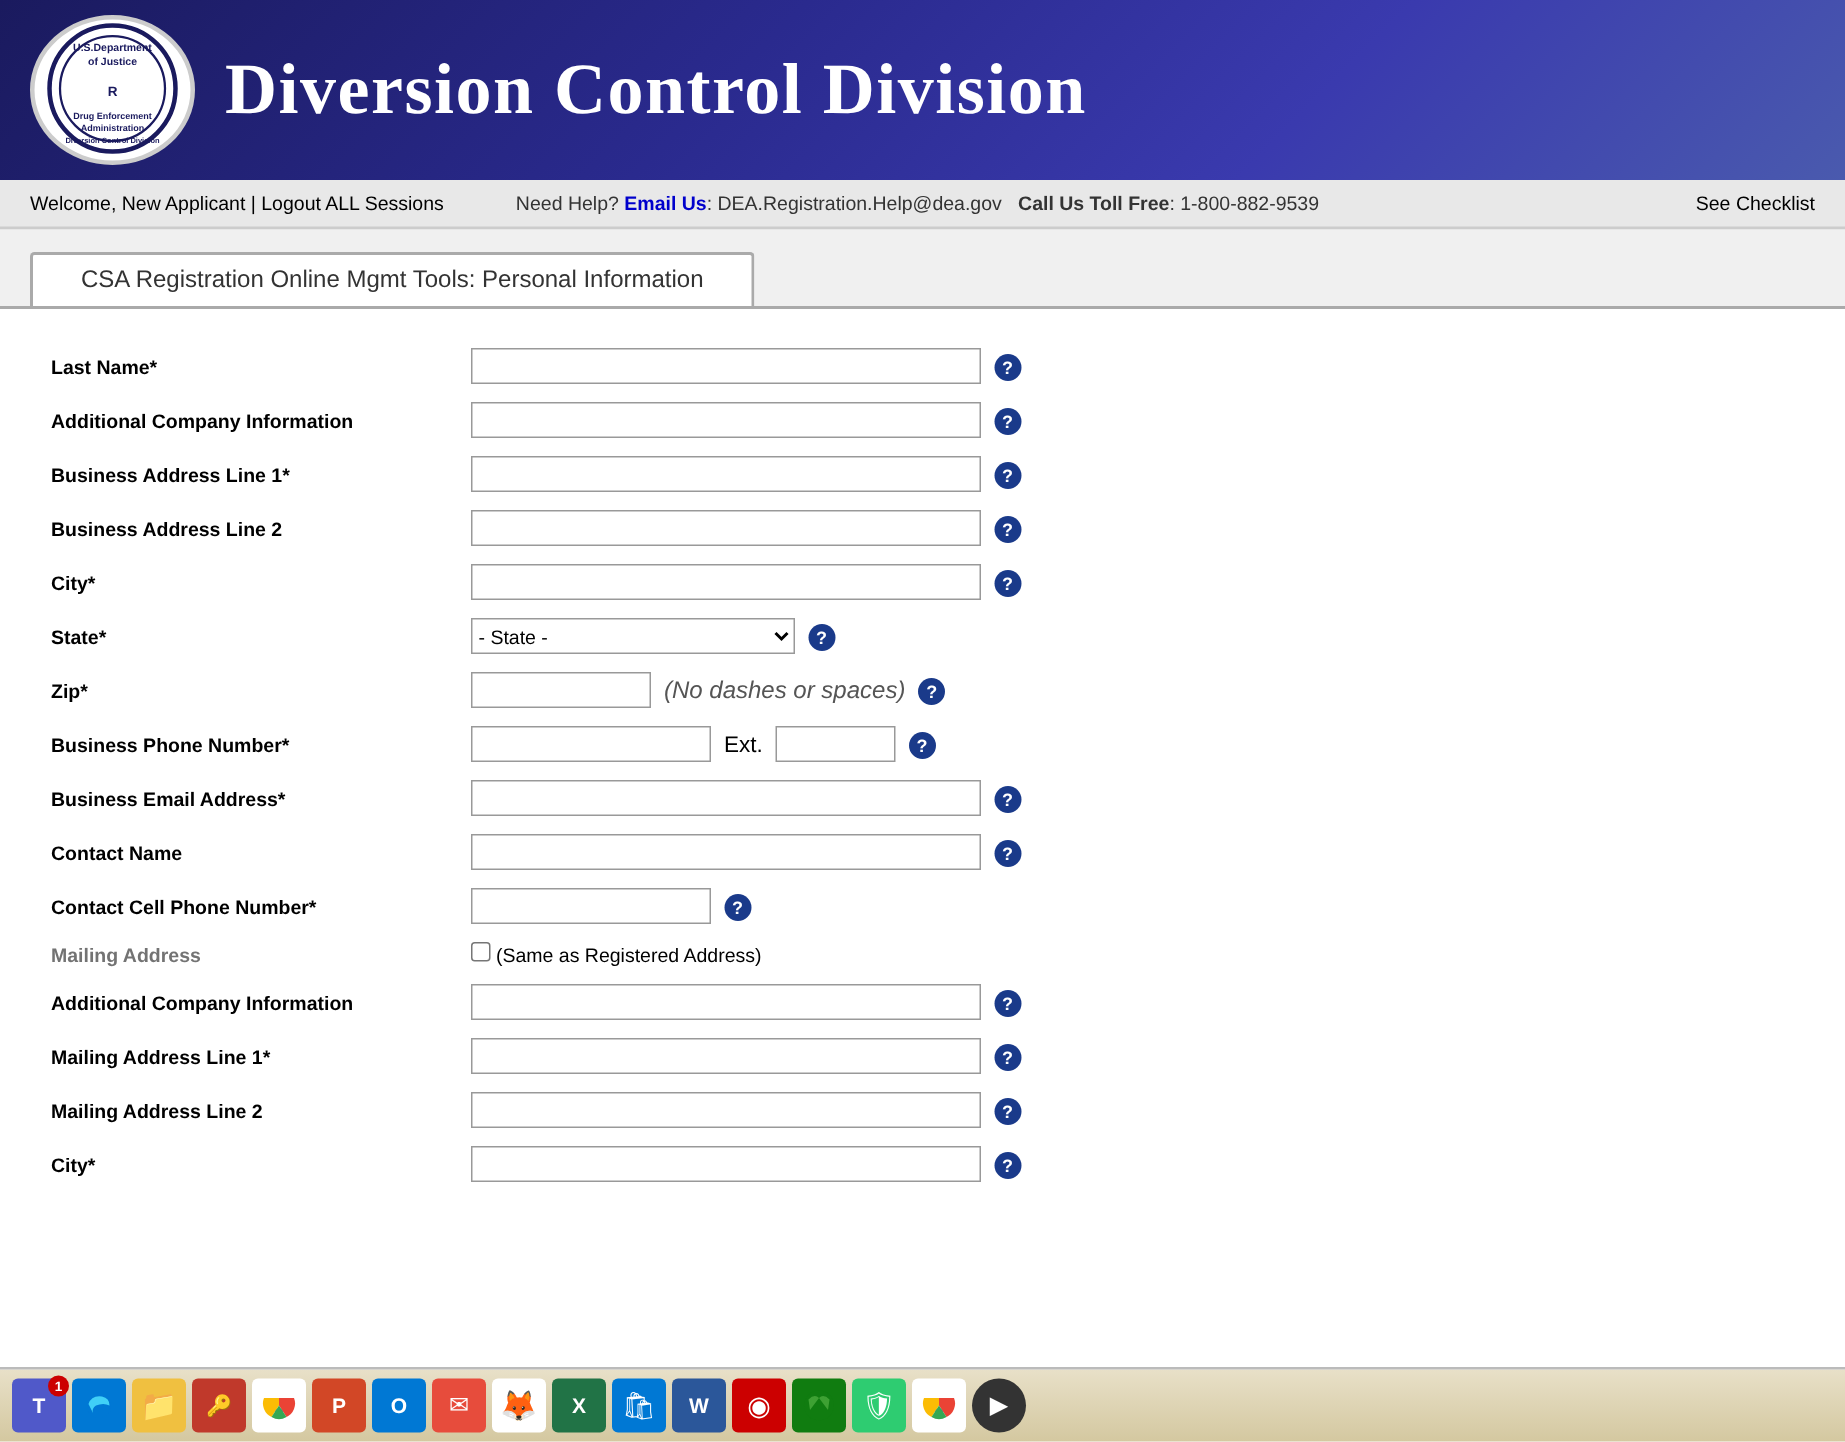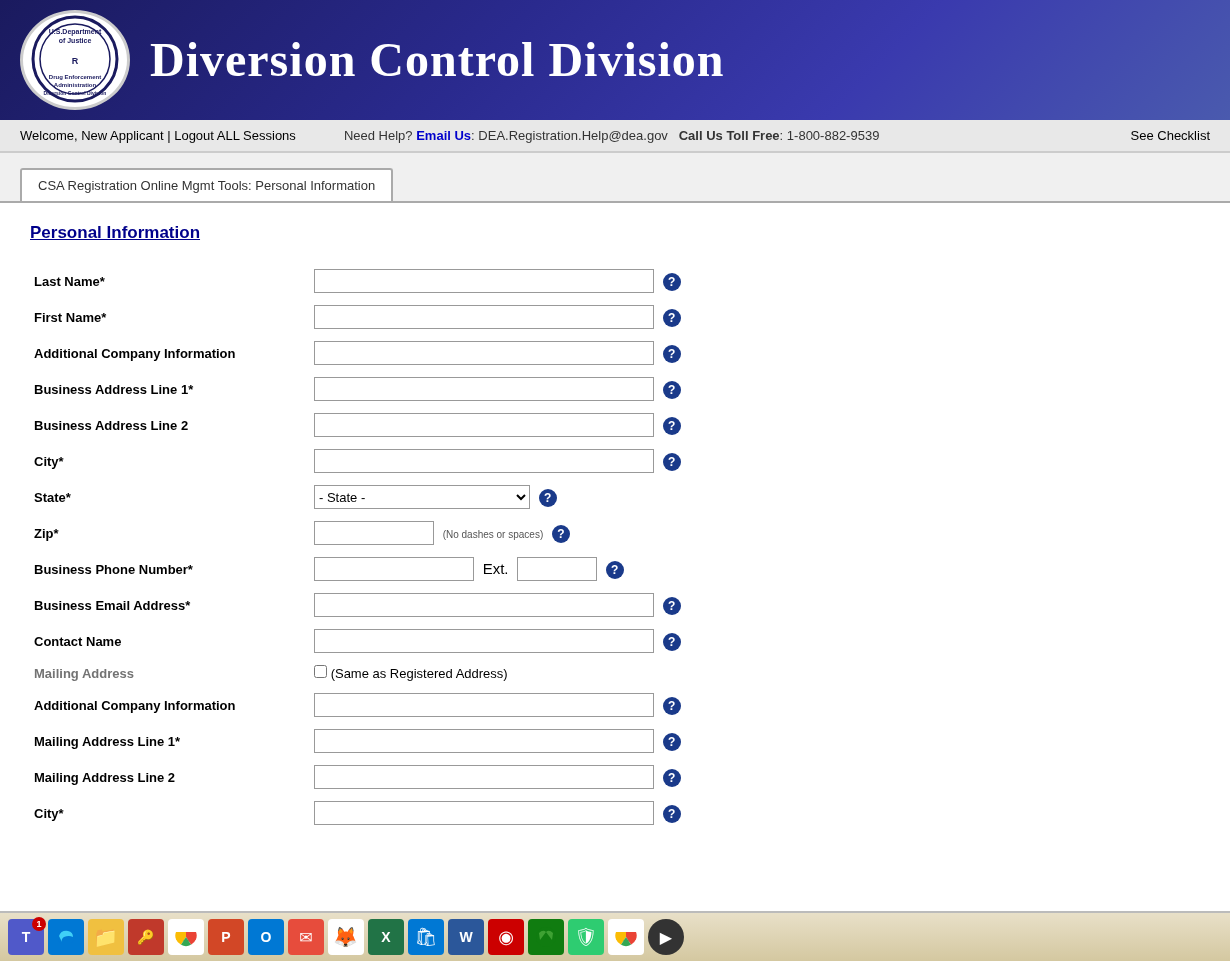--- a/index.html
+++ b/index.html
@@ -70,22 +70,22 @@
     .tab-container {
       background: #f0f0f0;
       padding: 15px 20px 0 20px;
       border-bottom: 2px solid #aaa;
     }
     .tab {
       display: inline-block;
       background: #fff;
       border: 2px solid #aaa;
       border-bottom: none;
-      padding: 8px 16px;
-      font-size: 13px;
+      padding: 8px 32px;
+      font-size: 16px;
       color: #333;
       border-radius: 3px 3px 0 0;
       cursor: pointer;
     }
 
     
     .content {
       padding: 20px 30px;
       background: #fff;
     }
@@ -160,23 +160,24 @@
       border-radius: 50%;
       text-align: center;
       line-height: 18px;
       font-size: 12px;
       font-weight: bold;
       margin-left: 5px;
       cursor: pointer;
       vertical-align: middle;
     }
     .zip-hint {
-      font-size: 10px;
+      font-size: 16px;
       color: #555;
       margin-left: 5px;
+      font-style: italic;
     }
     .ext-label {
       font-size: 15px;
       margin: 0 5px;
     }
     .mailing-label { font-weight: bold; color: #737373; font-size: 13px; }
     .same-address-row td { padding: 6px 4px; vertical-align: middle; }
 
     
     .taskbar {
@@ -261,40 +262,32 @@
   <div>
     <a>See Checklist</a>
   </div>
 </div>
 
 <div class="tab-container">
   <div class="tab">CSA Registration Online Mgmt Tools: Personal Information</div>
 </div>
 
 <div class="content">
-  <div class="section-title">Personal Information</div>
 
   <table class="form-table">
 
     <tbody>
         <tr>
       <td class="label-cell">Last Name*</td>
       <td class="input-cell">
         <input type="text" class="form-input" style="">
         <span class="help-icon">?</span>
       </td>
     </tr>
 
-    <tr>
-      <td class="label-cell">First Name*</td>
-      <td class="input-cell">
-        <input type="text" class="form-input" style="">
-        <span class="help-icon">?</span>
-      </td>
-    </tr>
 
     <tr>
       <td class="label-cell">Additional Company Information</td>
       <td class="input-cell">
         <input type="text" class="form-input" style="">
         <span class="help-icon">?</span>
       </td>
     </tr>
 
     <tr>
@@ -364,20 +357,27 @@
     </tr>
 
     <tr>
       <td class="label-cell">Contact Name</td>
       <td class="input-cell">
         <input type="text" class="form-input" style="">
         <span class="help-icon">?</span>
       </td>
     </tr>
 
+    <tr>
+      <td class="label-cell">Contact Cell Phone Number*</td>
+      <td class="input-cell">
+        <input type="text" class="form-input-cell" style="">
+        <span class="help-icon">?</span>
+      </td>
+    </tr>
 
     <tr class="same-address-row">
       <td class="label-cell">
         <span class="mailing-label">Mailing Address</span>
       </td>
       <td class="input-cell">
         <input type="checkbox" style="">
         <span>(Same as Registered Address)</span>
       </td>
     </tr>

